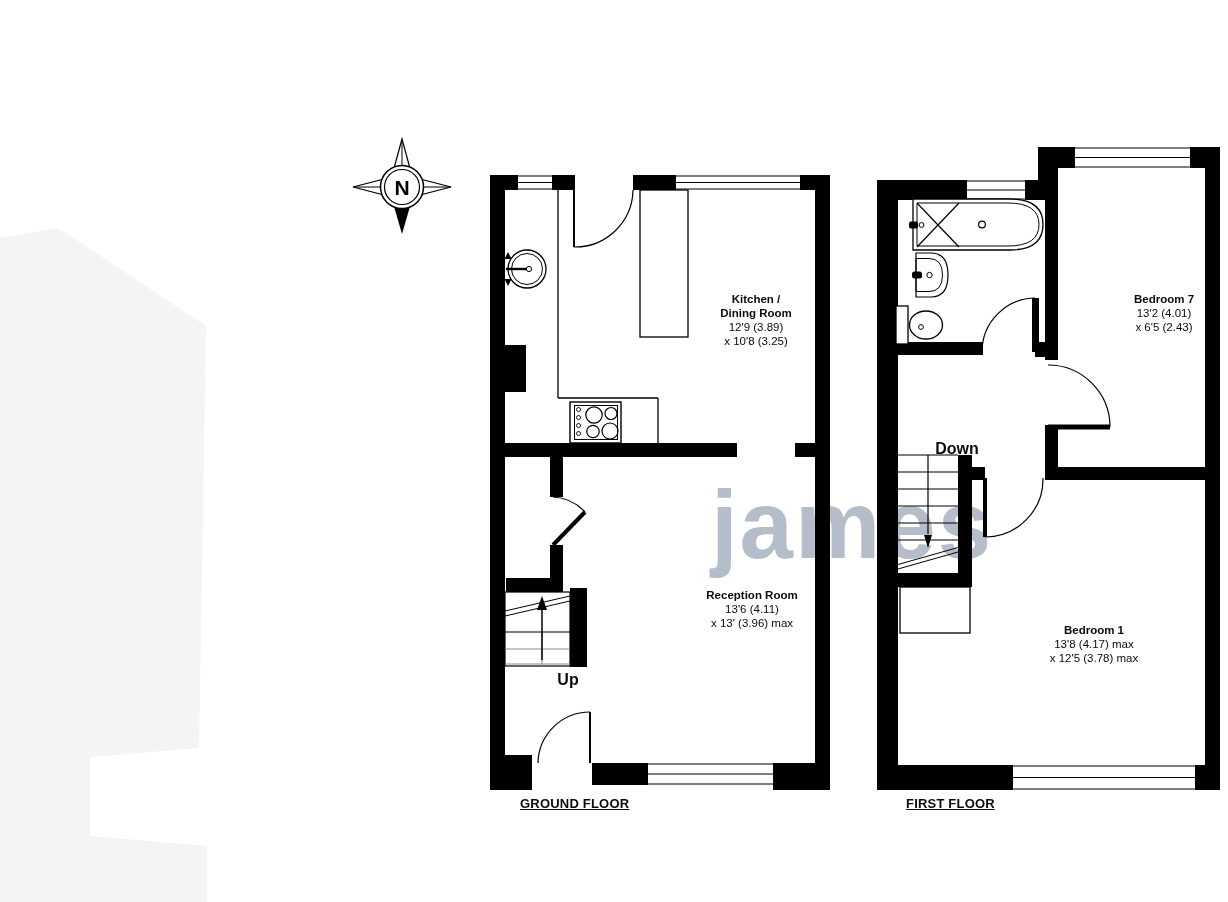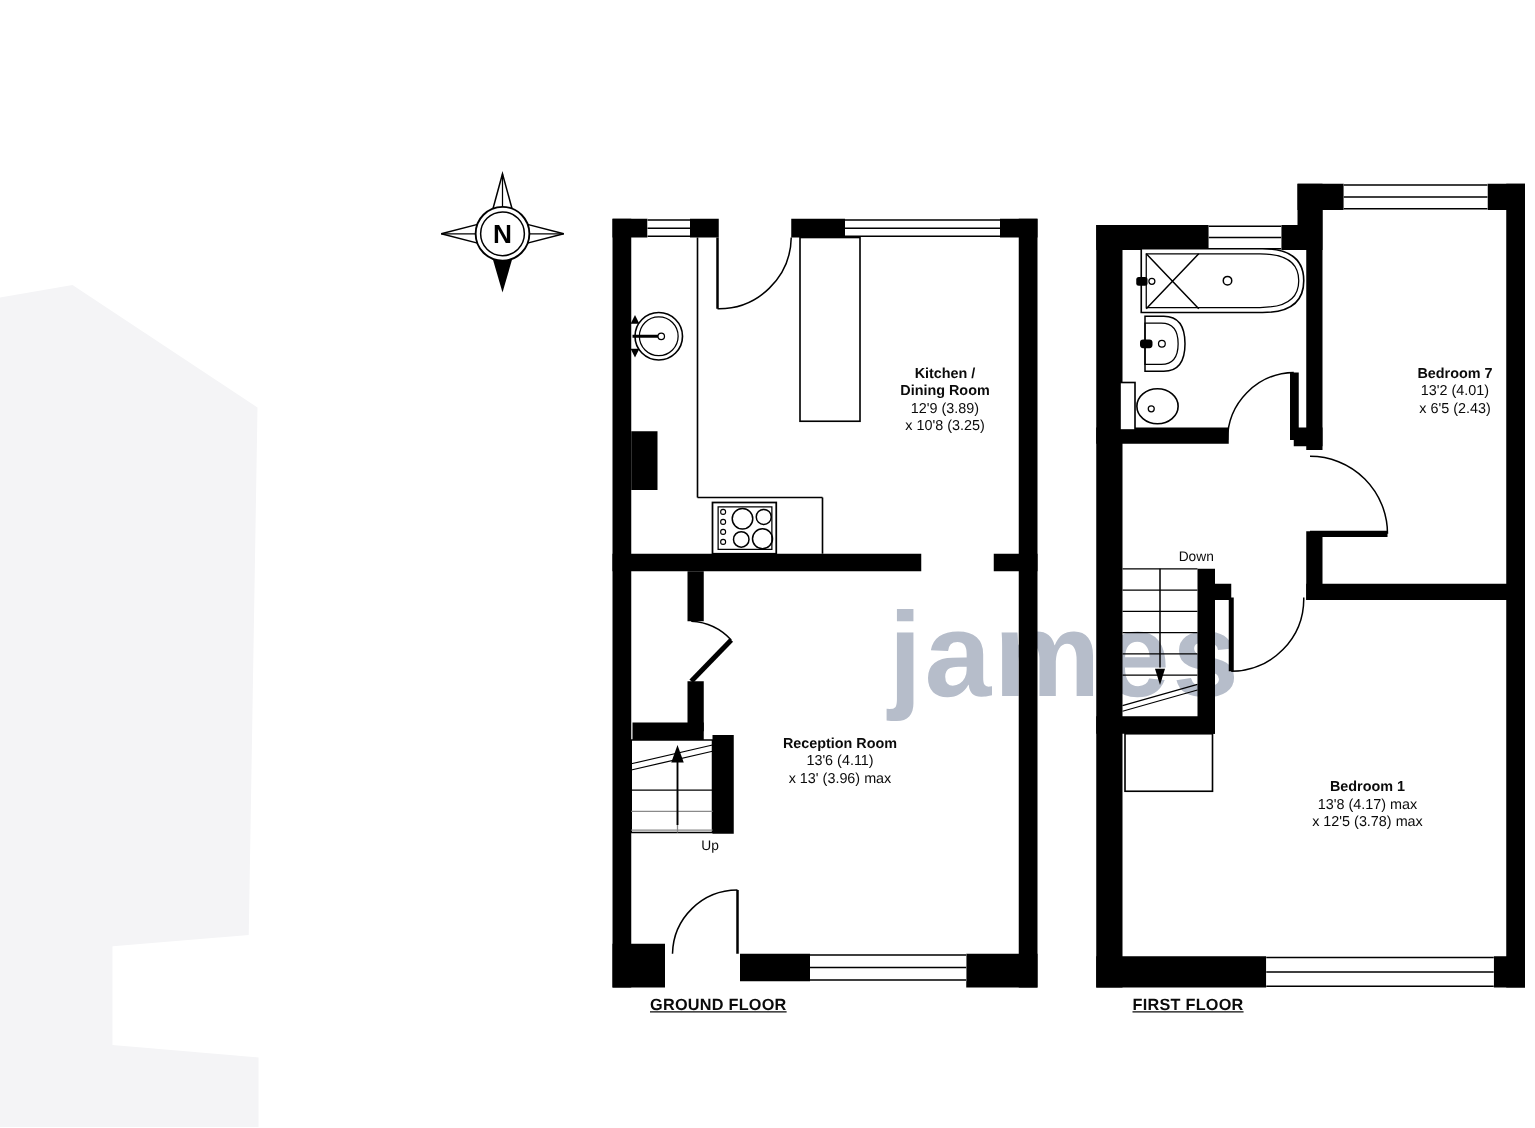--- a/index.html
+++ b/index.html
@@ -18,21 +18,21 @@
   
   .w{fill:var(--wall,#000);}
   .ln{stroke:var(--wall,#000);fill:none;}
   .lnw{stroke:var(--wall,#000);fill:#fff;}
   .grayln{stroke:var(--step_gray,#8a8a8a);fill:none;}
   
   .room-label{position:absolute;transform:translateX(-50%);text-align:center;
     font-size:11.5px;line-height:14px;white-space:nowrap;}
   .rn{font-weight:bold;}
   .floor-title{position:absolute;font-weight:bold;font-size:13px;letter-spacing:.2px;white-space:nowrap;text-decoration:underline;}
-  .stair-label{position:absolute;transform:translateX(-50%);font-weight:normal;font-size:11px;white-space:nowrap;}
+  .stair-label{position:absolute;transform:translateX(-50%);font-weight:bold;font-size:16px;white-space:nowrap;}
   .compass-n{font-family:"Liberation Sans",sans-serif;font-weight:bold;font-size:21px;}
 </style>
 </head>
 <body>
 
 <div id="canvas">
 
   <div class="bg-shape"></div>
 
   <div class="wm" style="left:852px;top:477px">james</div>
@@ -214,21 +214,21 @@
 
   <div class="labels">
 
     <div class="room-label" style="left:728px;top:292px">
       <div class="rn">Kitchen /</div>
       <div class="rn">Dining Room</div>
       <div>12'9 (3.89)</div>
       <div>x 10'8 (3.25)</div>
     </div>
 
-    <div class="room-label" style="left:644px;top:588px">
+    <div class="room-label" style="left:724px;top:588px">
       <div class="rn">Reception Room</div>
       <div>13'6 (4.11)</div>
       <div>x 13' (3.96) max</div>
     </div>
 
     <div class="stair-label" style="left:540px;top:671px">Up</div>
 
     <div class="floor-title" style="left:492px;top:796px">GROUND FLOOR</div>
 
     <div class="room-label" style="left:1136px;top:292px">

